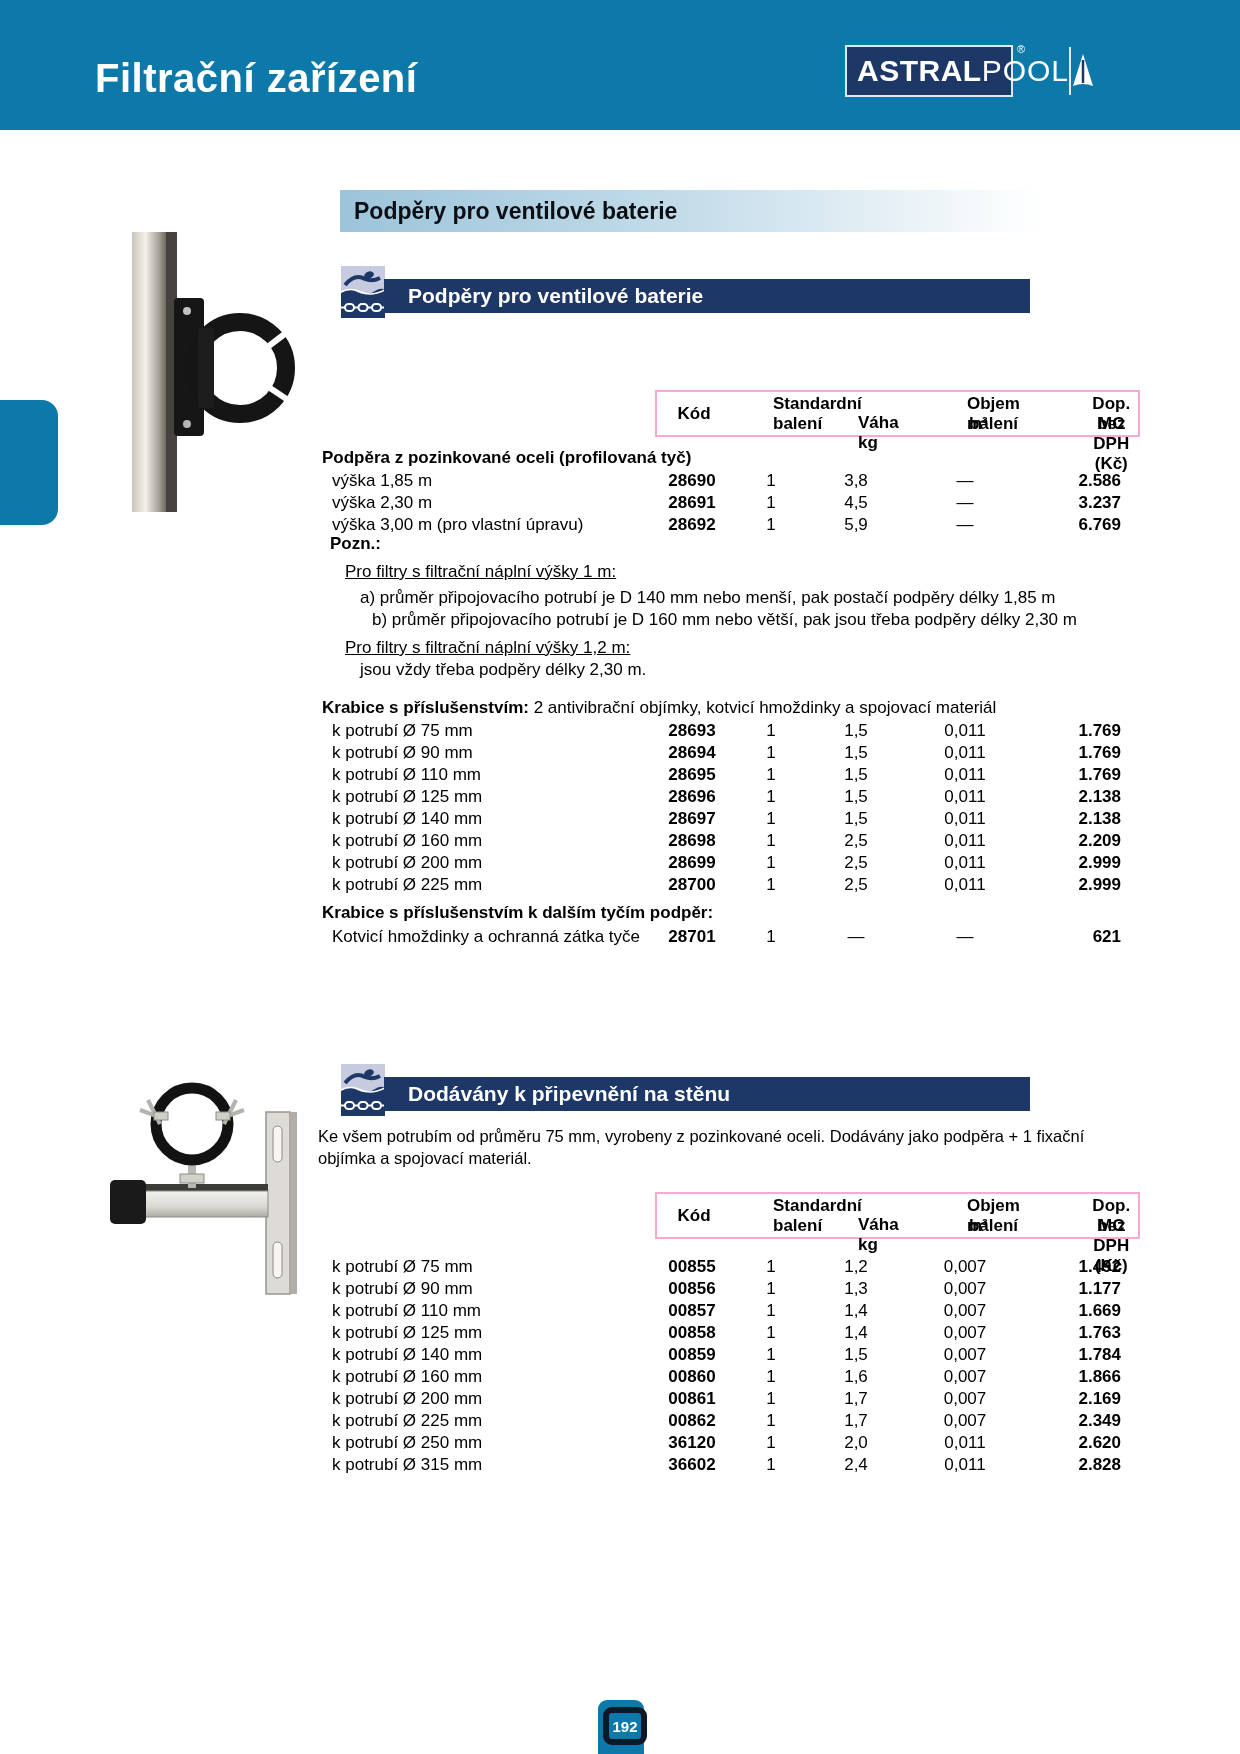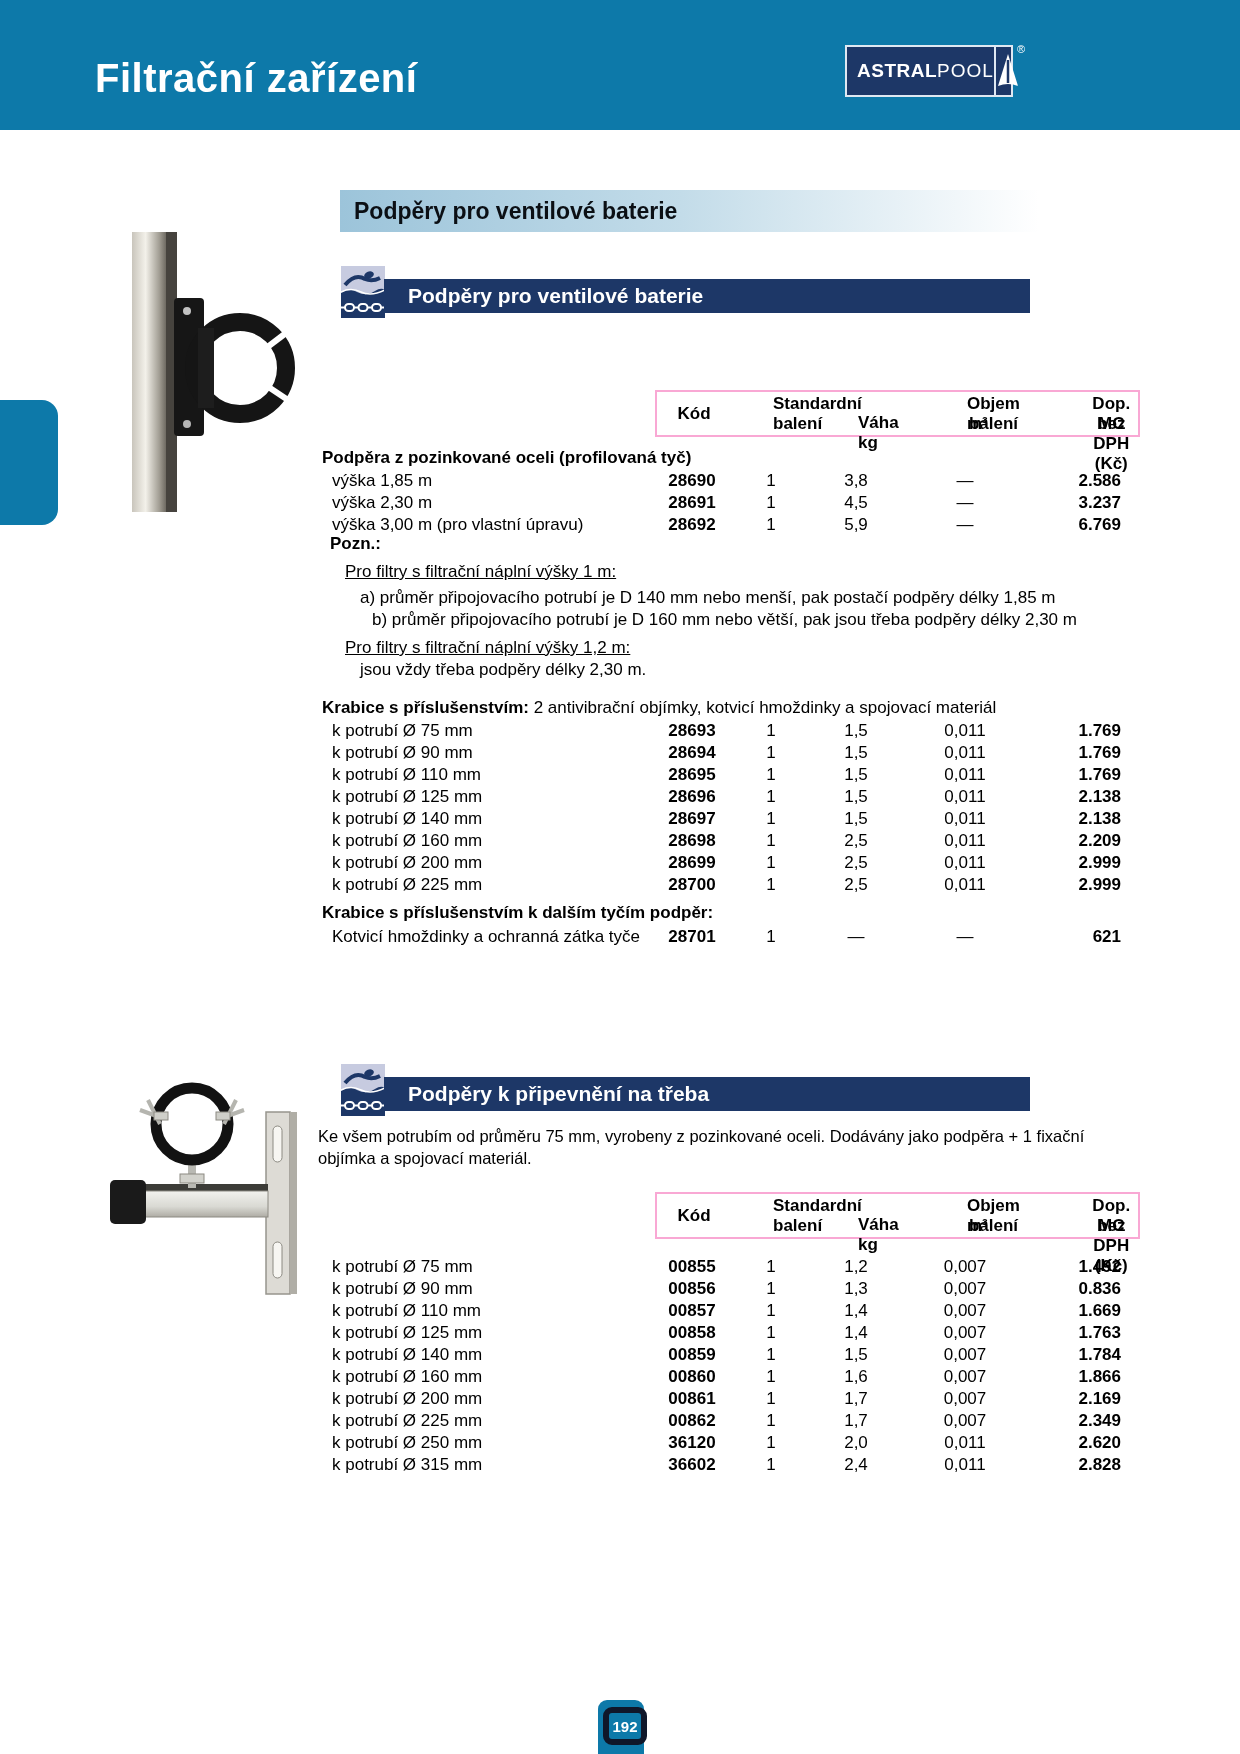--- a/index.html
+++ b/index.html
@@ -4,21 +4,21 @@
 <style>
   html,body{margin:0;padding:0;background:#ffffff;}
   .page{position:relative;width:1240px;height:1754px;background:#ffffff;overflow:hidden;
         font-family:"Liberation Sans","DejaVu Sans",sans-serif;color:#000;}
 
   
   .banner{position:absolute;left:0;top:0;width:1240px;height:130px;background:#0d79a9;}
   .banner-title{position:absolute;left:95px;top:56px;font-size:40px;font-weight:bold;color:#fff;letter-spacing:.5px;}
   .logo{position:absolute;left:845px;top:45px;width:168px;height:52px;background:#1d3767;
         border:2px solid #dfe8f2;box-sizing:border-box;display:flex;align-items:center;}
-  .logo-text{padding-left:10px;font-size:19px;color:#fff;white-space:nowrap;}
+  .logo-text{padding-left:10px;font-size:30px;color:#fff;white-space:nowrap;}
   .logo-bold{font-weight:bold;letter-spacing:.5px;}
   .logo-light{font-weight:400;letter-spacing:1px;}
   .logo-sail{margin-left:auto;width:34px;height:100%;border-left:2px solid #dfe8f2;
              display:flex;align-items:center;justify-content:center;}
   .logo-reg{position:absolute;right:-14px;top:-4px;color:#fff;font-size:11px;}
 
   
   .side-tab{position:absolute;left:0;top:400px;width:58px;height:125px;background:#0d79a9;border-radius:0 16px 16px 0;}
   .page-badge{position:absolute;left:598px;top:1700px;width:46px;height:54px;background:#0d79a9;border-radius:9px 9px 0 0;}
   .page-badge-inner{position:absolute;left:5px;top:7px;width:32px;height:26px;border:6px solid #0f172a;border-radius:9px;
@@ -302,21 +302,21 @@
         <rect x="4" y="38" width="9" height="7" rx="3.5"></rect>
         <rect x="17.5" y="38" width="9" height="7" rx="3.5"></rect>
         <rect x="31" y="38" width="9" height="7" rx="3.5"></rect>
         <line x1="0" y1="41.5" x2="4" y2="41.5"></line>
           <line x1="13" y1="41.5" x2="17.5" y2="41.5"></line>
         <line x1="26.5" y1="41.5" x2="31" y2="41.5"></line>
           <line x1="40" y1="41.5" x2="44" y2="41.5"></line>
       </g>
     </svg>
   </div>
-  <div class="navy-bar" style="top:1077px;">Podpěry k připevnění na třeba</div>
+  <div class="navy-bar" style="top:1077px;">Dodávány k připevnění na stěnu</div>
 
   <div class="para" style="top:1125px;">
     <div>Ke všem potrubím od průměru 75 mm, vyrobeny z pozinkované oceli. Dodávány jako podpěra + 1 fixační</div>
     <div>objímka a spojovací materiál.</div>
   </div>
 
   <div class="thead" style="top:1192px;">
     <span class="h-code">Kód</span>
     <span class="h-two h-pack"><span>Standardní</span><br><span>balení</span></span>
     <span class="h-two h-weight"><span>Váha</span><br><span>kg</span></span>
@@ -333,21 +333,21 @@
           <span class="c-weight">1,2</span>
           <span class="c-vol">0,007</span>
           <span class="c-price">1.492</span>
         </div>
         <div class="trow">
           <span class="c-label">k potrubí Ø 90 mm</span>
           <span class="c-code">00856</span>
           <span class="c-pack">1</span>
           <span class="c-weight">1,3</span>
           <span class="c-vol">0,007</span>
-          <span class="c-price">0.836</span>
+          <span class="c-price">1.177</span>
         </div>
         <div class="trow">
           <span class="c-label">k potrubí Ø 110 mm</span>
           <span class="c-code">00857</span>
           <span class="c-pack">1</span>
           <span class="c-weight">1,4</span>
           <span class="c-vol">0,007</span>
           <span class="c-price">1.669</span>
         </div>
         <div class="trow">

